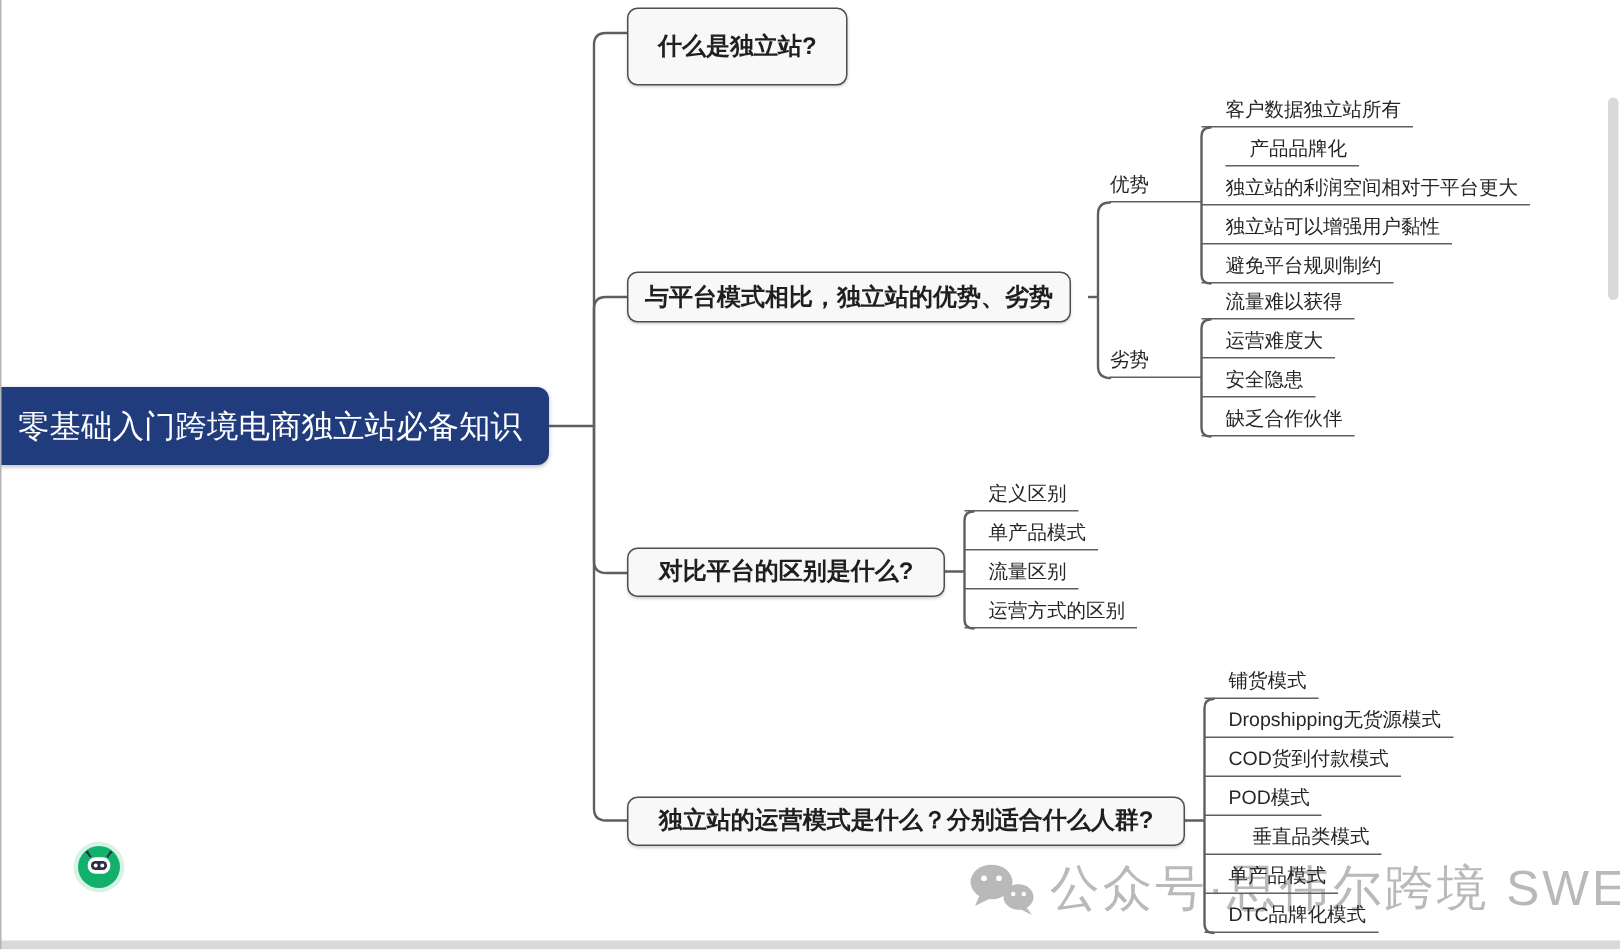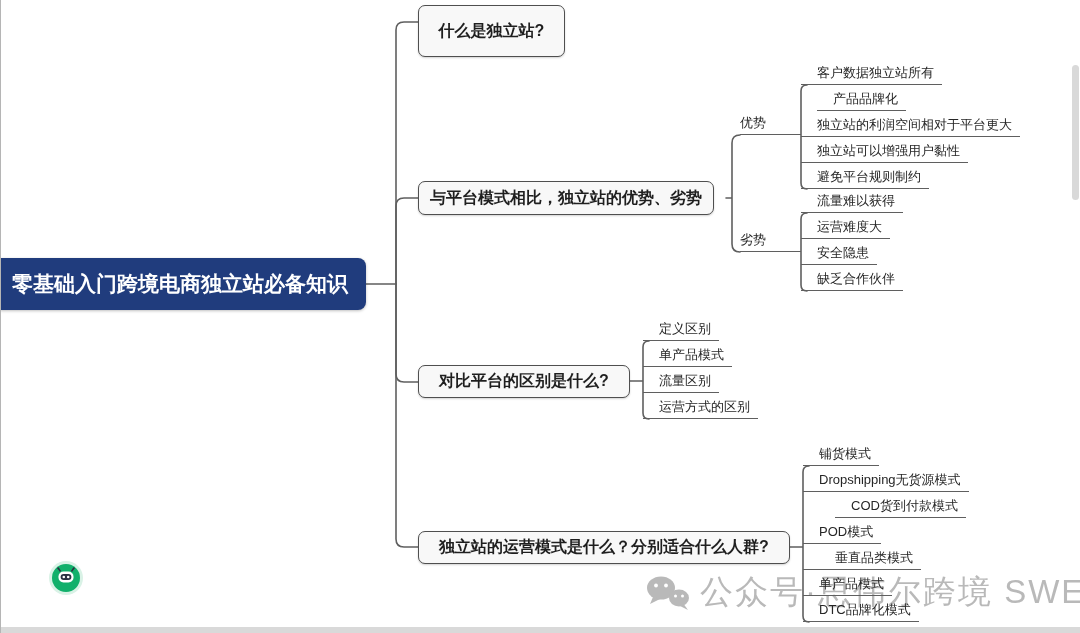--- a/index.html
+++ b/index.html
@@ -31,21 +31,21 @@
     width: 366px; height: 52px;
     background: var(--root-bg, #203c7d);
     border-radius: 0 8px 8px 0;
     box-shadow: 0 1px 3px rgba(0,0,0,.25);
     display: flex;
     align-items: center;
     padding-left: 12px;
     box-sizing: border-box;
     color: #ffffff;
     font-size: 21px;
-    font-weight: bold;
+    font-weight: normal;
     white-space: nowrap;
   }
   
   .bnode {
     position: absolute;
     box-sizing: border-box;
     background: #f8f8f8;
     border: 1.8px solid var(--node-border, #4f4f4f);
     border-radius: 7px;
     box-shadow: 0 1px 2px rgba(0,0,0,.18);
@@ -187,21 +187,21 @@
   <div class="leaf" style="left:801px; top:242px;">安全隐患</div>
   <div class="leaf" style="left:801px; top:268px;">缺乏合作伙伴</div>
 
   <div class="leaf" style="left:643px; top:318px;">定义区别</div>
   <div class="leaf" style="left:643px; top:344px;">单产品模式</div>
   <div class="leaf" style="left:643px; top:370px;">流量区别</div>
   <div class="leaf" style="left:643px; top:396px;">运营方式的区别</div>
 
   <div class="leaf" style="left:803px; top:443px;">铺货模式</div>
   <div class="leaf" style="left:803px; top:469px;">Dropshipping无货源模式</div>
-  <div class="leaf" style="left:835px; top:495px;">COD货到付款模式</div>
+  <div class="leaf" style="left:803px; top:495px;">COD货到付款模式</div>
   <div class="leaf" style="left:803px; top:521px;">POD模式</div>
   <div class="leaf" style="left:803px; top:547px;padding-left:32px;">垂直品类模式</div>
   <div class="leaf" style="left:803px; top:573px;">单产品模式</div>
   <div class="leaf" style="left:803px; top:599px;">DTC品牌化模式</div>
 
   <div class="assistant-btn">
     <svg width="36" height="36" viewBox="0 0 36 36">
       <circle cx="18" cy="18" r="17" fill="#d9f2e6"></circle>
       <circle cx="18" cy="18" r="14" fill="var(--assistant-green, #11b06b)"></circle>
       <line x1="12.5" y1="11.5" x2="10.5" y2="8.5" stroke="#2b3142" stroke-width="1.4"></line>

